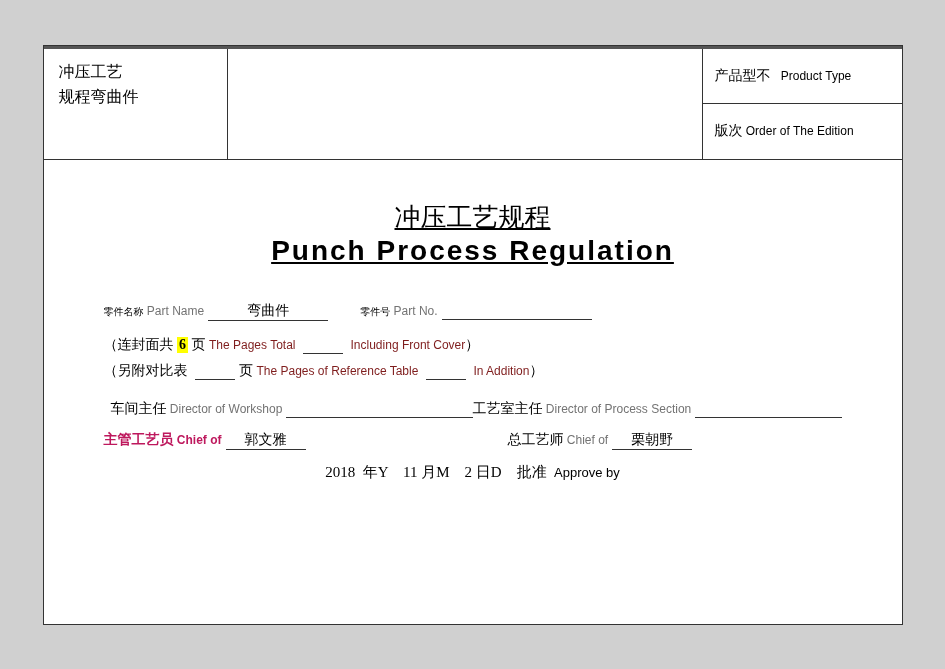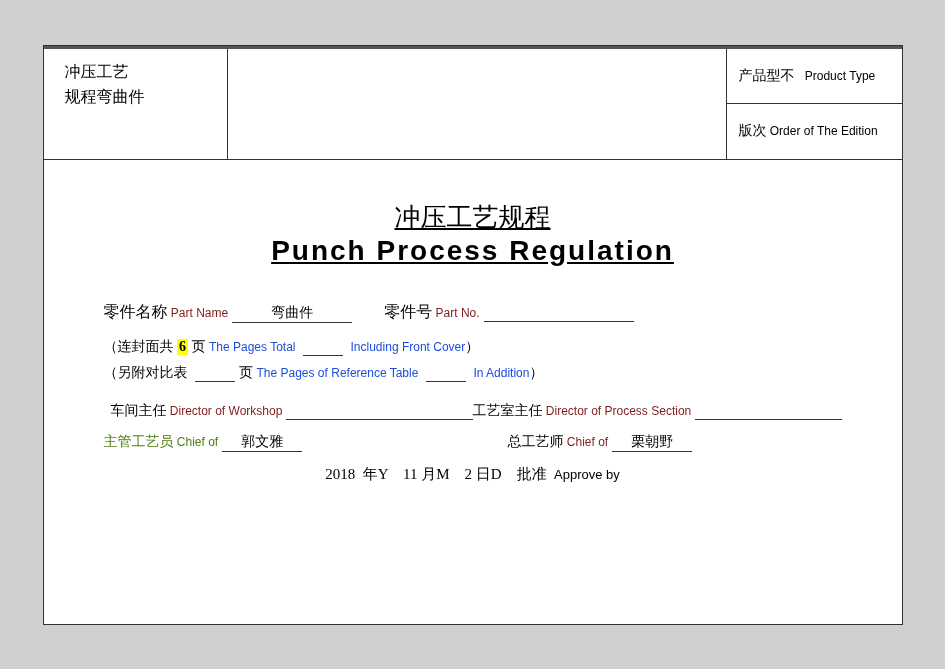--- a/index.html
+++ b/index.html
@@ -30,30 +30,30 @@
       margin-bottom: 0;
     }
     .header-row {
       display: flex;
       width: 100%;
       border-bottom: 1px solid #333;
     }
     .header-left {
       width: 184px;
       border-right: 1px solid #333;
-      padding: 10px 21px;
+      padding: 10px 15px;
       font-size: 16px;
       line-height: 1.6;
       font-weight: normal;
     }
     .header-middle {
       flex: 1;
     }
     .header-right {
-      width: 176px;
+      width: 200px;
       border-left: 1px solid #333;
       display: flex;
       flex-direction: column;
       justify-content: space-between;
     }
     .header-right-top {
       padding: 10px 12px;
       border-bottom: 1px solid #333;
       font-size: 13px;
       min-height: 55px;
@@ -86,26 +86,26 @@
       font-family: Arial, sans-serif;
       letter-spacing: 2px;
     }
     .field-row {
       display: flex;
       align-items: baseline;
       margin-bottom: 15px;
       font-size: 14px;
     }
     .field-label-cn {
-      font-size: 16px;
+      font-size: 10px;
     }
     .field-label-en {
       font-size: 12px;
       font-family: Arial, sans-serif;
-      color: #7f1d1d;
+      color: #737373;
     }
     .underline-field {
       border-bottom: 1px solid #333;
       min-width: 120px;
       display: inline-block;
       margin: 0 4px;
       text-align: center;
       font-size: 14px;
     }
     .underline-field-long {
@@ -121,21 +121,21 @@
     .pages-line {
       font-size: 14px;
       margin-bottom: 8px;
       display: flex;
       align-items: baseline;
       flex-wrap: wrap;
     }
     .pages-line-en {
       font-family: Arial, sans-serif;
       font-size: 12px;
-      color: #1d4ed8;
+      color: #7f1d1d;
     }
     .number-highlight {
       background-color: #ffff00;
       font-weight: bold;
       padding: 0 2px;
       color: #000;
     }
     .blank-field {
       border-bottom: 1px solid #333;
       display: inline-block;
@@ -164,21 +164,22 @@
       display: inline-block;
     }
     .sig-name {
       border-bottom: 1px solid #333;
       min-width: 80px;
       text-align: center;
       display: inline-block;
       margin: 1px 4px;
     }
     .red-text {
-      color: #4d7c0f;
+      color: #be185d;
+      font-weight: bold;
     }
     .footer-row {
       text-align: center;
       font-size: 15px;
       font-family: "SimSun", "宋体", serif;
     }
     .footer-row-en {
       font-family: Arial, sans-serif;
       font-size: 13px;
     }

